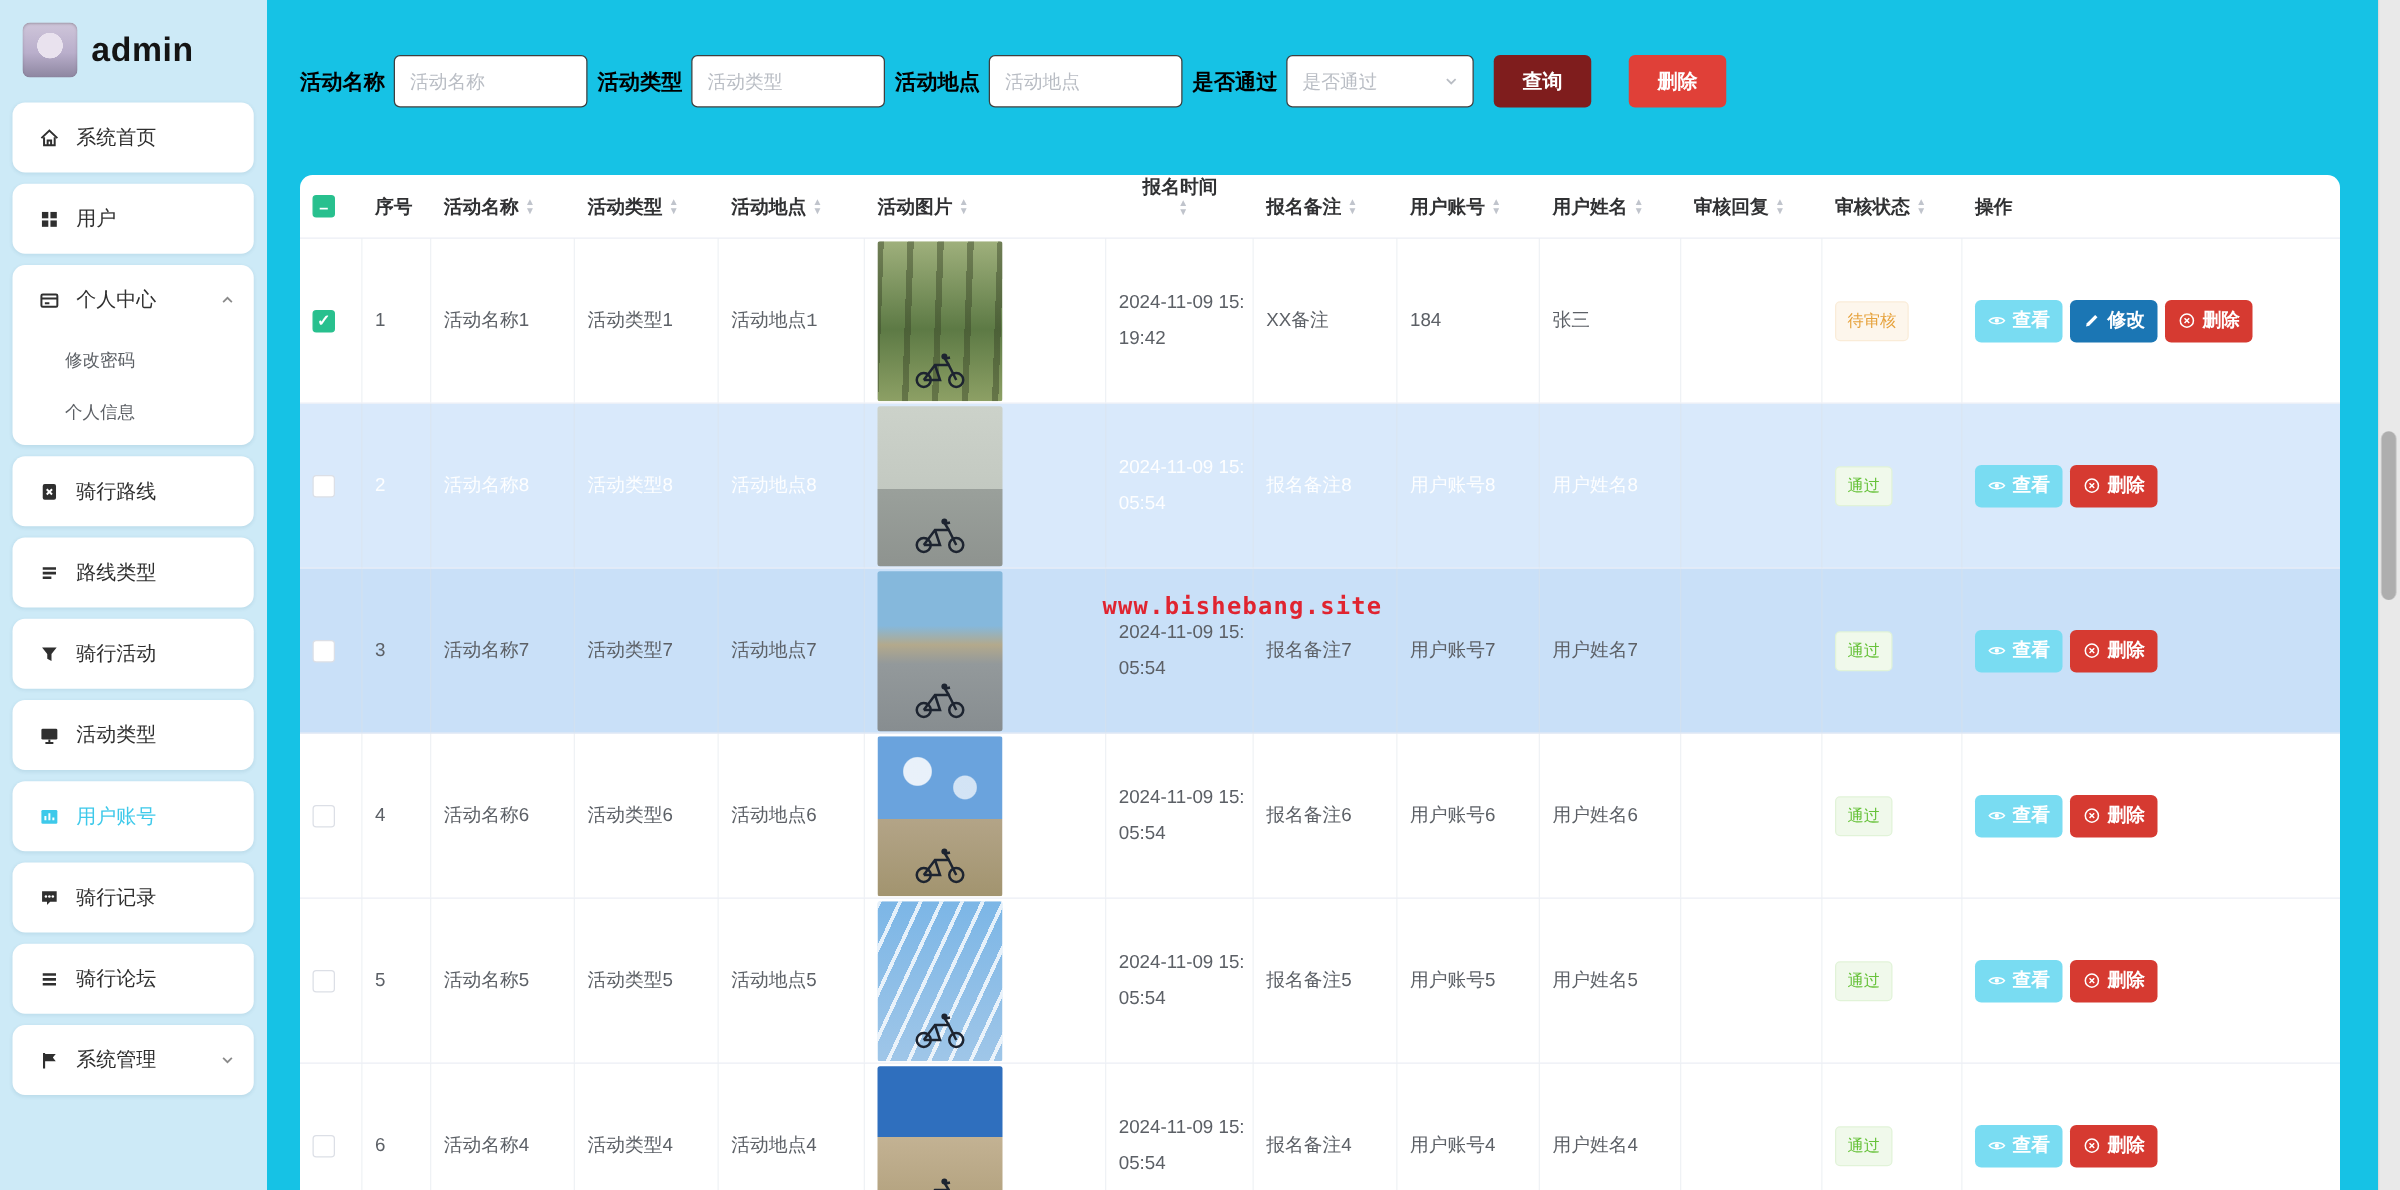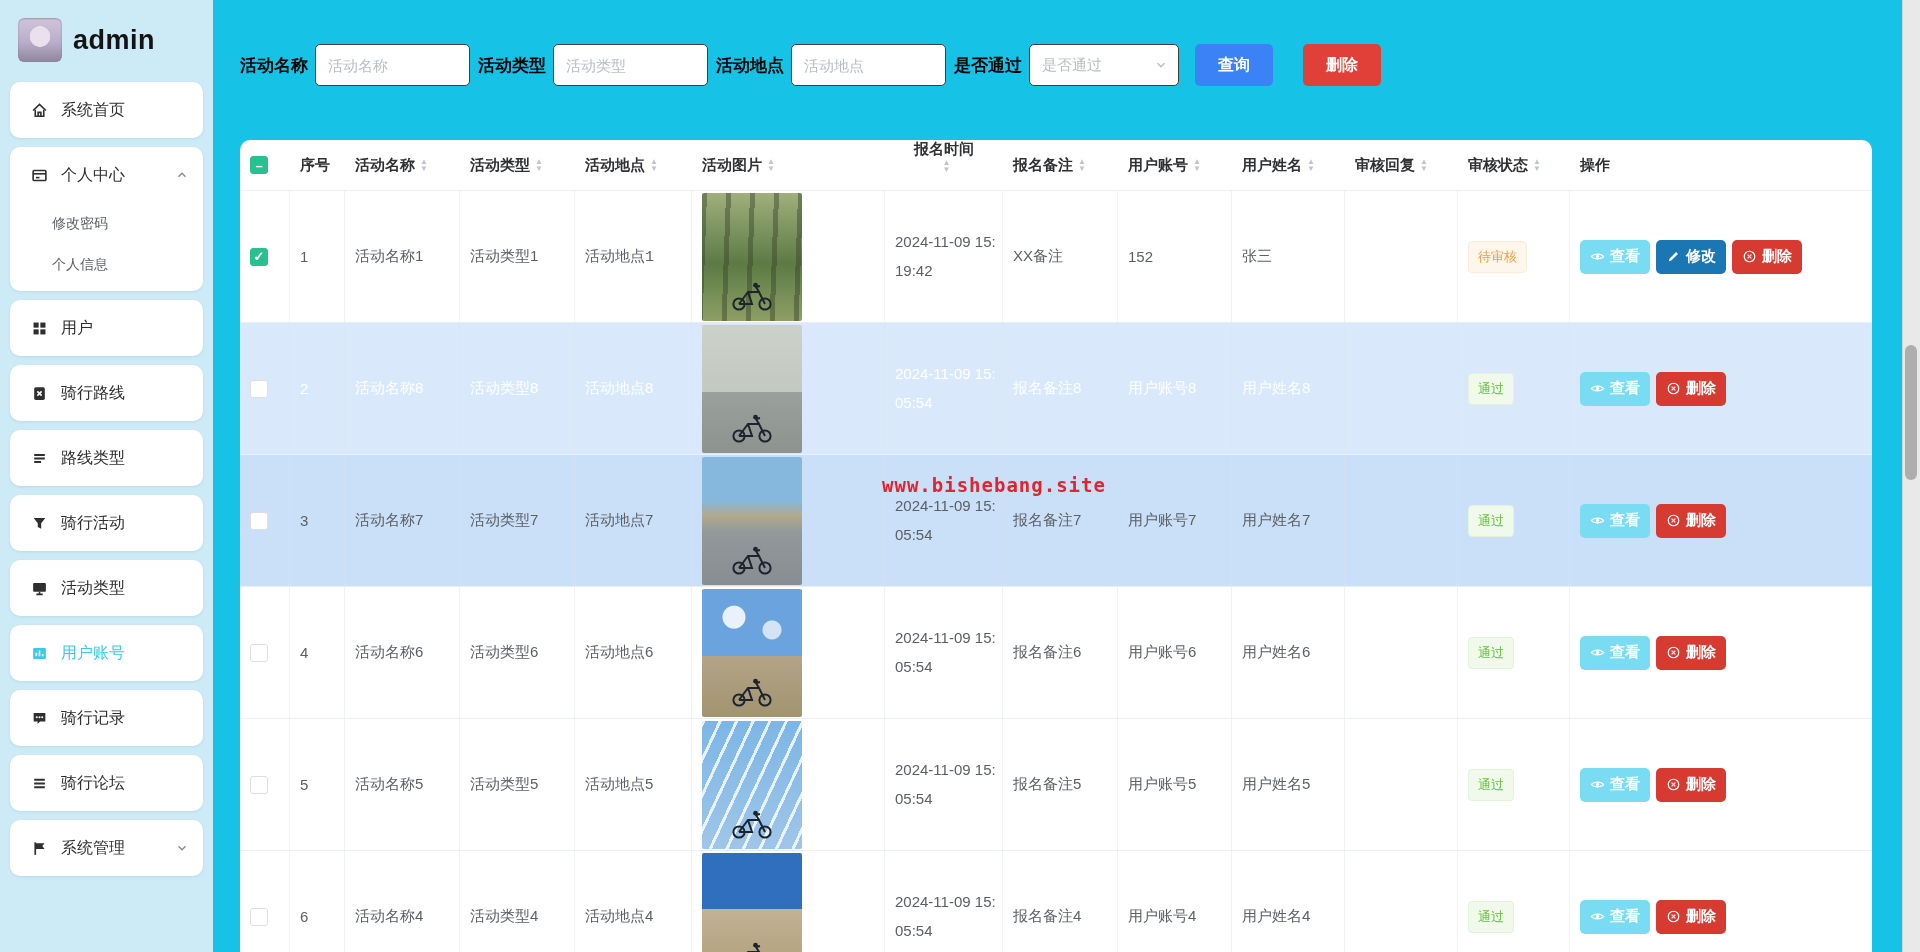--- a/index.html
+++ b/index.html
@@ -43,21 +43,21 @@
     padding:0 12px;font-size:15px;background:#fff;box-sizing:border-box;outline:none;
     font-family:"Liberation Sans",sans-serif;}
   .s-input::placeholder{color:#b9bdc4;}
   .s-select{width:150px;height:42px;border:1px solid #3f3f3f;border-radius:5px;background:#fff;
     box-sizing:border-box;display:flex;align-items:center;justify-content:space-between;
     padding:0 10px 0 12px;cursor:pointer;}
   .s-select-text{font-size:15px;color:#b9bdc4;}
   .s-select .chev{color:#b9bdc4;display:inline-flex;width:14px;height:14px;}
   .btn{height:42px;border:none;border-radius:5px;color:#fff;font-weight:bold;font-size:16px;
     cursor:pointer;font-family:"Liberation Sans",sans-serif;}
-  .btn-query{width:78px;background:#3b82f6;margin-left:16px;}
+  .btn-query{width:78px;background:#7f1d1d;margin-left:16px;}
   .btn-delete-top{width:78px;background:#e04038;margin-left:30px;}
   
   .table-card{position:absolute;left:27px;top:140px;width:1632px;background:#fff;
     border-radius:10px;overflow:hidden;}
   .t-header{display:flex;height:50px;align-items:center;border-bottom:1px solid #ebeef5;
     font-weight:bold;color:#303133;font-size:15px;}
   .t-cell{box-sizing:border-box;padding:0 10px;display:flex;align-items:center;height:100%;}
   .t-body .t-cell{border-right:1px solid rgba(220,226,232,.45);}
   .t-body .t-cell:last-child{border-right:none;}
   .t-row{display:flex;height:131px;align-items:center;border-bottom:1px solid #ebeef5;
@@ -120,51 +120,51 @@
           <span class="mi-icon">
             <svg viewBox="0 0 16 16" fill="none" stroke="currentColor" stroke-width="1.5">
               <path d="M2 8 L8 2.3 L14 8"></path>
               <path d="M4 7.3 V13.4 H12 V7.3"></path>
               <path d="M6.7 13.4 V9.8 H9.3 V13.4"></path>
             </svg>
           </span>
           <span>系统首页</span>
         </div>
       </div>
-      <div class="menu-card expanded">
-        <div class="menu-item">
-          <span class="mi-icon">
-            <svg viewBox="0 0 16 16" fill="none" stroke="currentColor" stroke-width="1.5">
-              <rect x="2" y="3.3" width="12" height="9.4" rx="1"></rect>
-              <path d="M2 6.4 H14"></path>
-              <path d="M4.6 10 H8"></path>
-            </svg>
-          </span>
-          <span>个人中心</span>
-          <span class="chev">
-            <svg viewBox="0 0 16 16" fill="none" stroke="currentColor" stroke-width="1.6">
-              <path d="M4 10 L8 6 L12 10"></path>
-            </svg>
-          </span>
-        </div>
-        <div class="submenu-item">修改密码</div>
-        <div class="submenu-item">个人信息</div>
-      </div>
       <div class="menu-card">
         <div class="menu-item">
           <span class="mi-icon">
             <svg viewBox="0 0 16 16" fill="currentColor">
               <rect x="2.4" y="2.4" width="4.8" height="4.8"></rect>
               <rect x="8.8" y="2.4" width="4.8" height="4.8"></rect>
               <rect x="2.4" y="8.8" width="4.8" height="4.8"></rect>
               <rect x="8.8" y="8.8" width="4.8" height="4.8"></rect>
             </svg>
           </span>
           <span>用户</span>
         </div>
+      </div>
+      <div class="menu-card expanded">
+        <div class="menu-item">
+          <span class="mi-icon">
+            <svg viewBox="0 0 16 16" fill="none" stroke="currentColor" stroke-width="1.5">
+              <rect x="2" y="3.3" width="12" height="9.4" rx="1"></rect>
+              <path d="M2 6.4 H14"></path>
+              <path d="M4.6 10 H8"></path>
+            </svg>
+          </span>
+          <span>个人中心</span>
+          <span class="chev">
+            <svg viewBox="0 0 16 16" fill="none" stroke="currentColor" stroke-width="1.6">
+              <path d="M4 10 L8 6 L12 10"></path>
+            </svg>
+          </span>
+        </div>
+        <div class="submenu-item">修改密码</div>
+        <div class="submenu-item">个人信息</div>
       </div>
       <div class="menu-card">
         <div class="menu-item">
           <span class="mi-icon">
             <svg viewBox="0 0 16 16">
               <rect x="3" y="2" width="10" height="12" rx="1.5" fill="currentColor"></rect>
               <path d="M6 6 L10 10 M10 6 L6 10" stroke="#fff" stroke-width="1.5"></path>
             </svg>
           </span>
           <span>骑行路线</span>
@@ -391,21 +391,21 @@
               </svg>
             </div>
           </div>
           <div class="t-cell time-cell" style="width: 118px; padding-right: 0px;">
             <span>2024-11-09 15:19:42</span>
           </div>
           <div class="t-cell" style="width: 115px;">
             <span>XX备注</span>
           </div>
           <div class="t-cell" style="width: 114px;">
-            <span>152</span>
+            <span>184</span>
           </div>
           <div class="t-cell" style="width: 113px;">
             <span>张三</span>
           </div>
           <div class="t-cell" style="width: 113px;">
             <span></span>
           </div>
           <div class="t-cell" style="width: 112px;">
             <span class="badge pending">待审核</span>
           </div>

